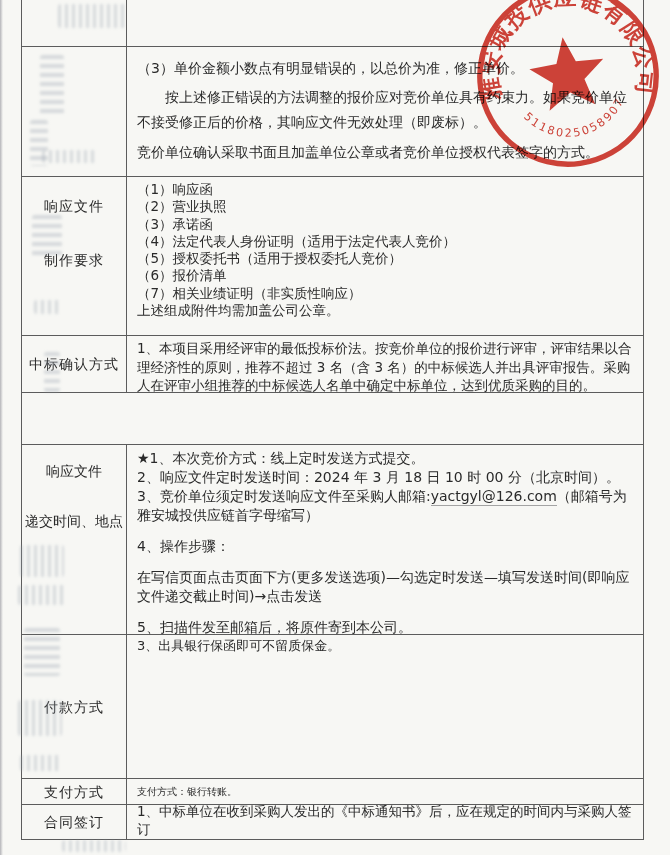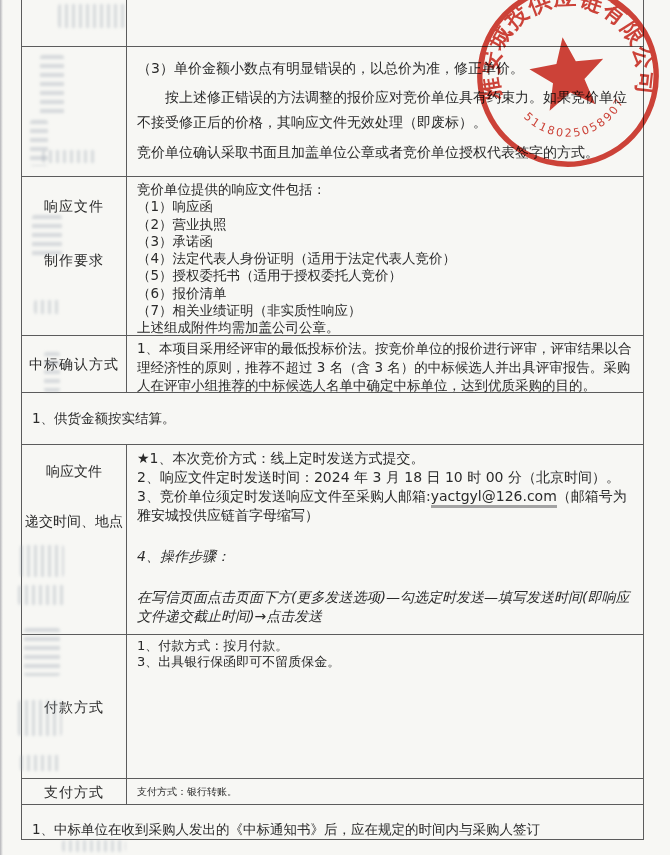--- a/index.html
+++ b/index.html
@@ -34,31 +34,31 @@
   
   .rC{height:57px;}
   .rC .ccell{font-size:13.5px;line-height:18.5px;padding-top:3px;}
   
   .rD{height:52px;}
   .rD .ccell{font-size:13.5px;display:flex;align-items:center;}
   
   .rE{height:190px;}
   .rE .lcell{justify-content:flex-start;padding-top:13px;line-height:26px;letter-spacing:0;}
   .rE .ccell{font-size:14px;line-height:19px;padding-top:4px;}
-  .rE .gap{margin-top:22px;font-style:italic;}
+  .rE .gap{margin-top:12px;}
   
   .rF{height:144px;}
   .rF .ccell{font-size:13px;line-height:15.8px;padding-top:3px;}
   
   .rG{height:26px;}
   .rG .ccell{font-size:10px;display:flex;align-items:center;}
   
   .rH{height:35px;}
   .rH .ccell{font-size:13.5px;display:flex;align-items:flex-end;}
-  .u{border-bottom:3px solid #a3a3a3;padding-bottom:1px;}
+  .u{border-bottom:1px solid #a3a3a3;padding-bottom:1px;}
   
   .stub{position:absolute;top:0;width:1px;height:46px;background:#5c5c5c;}
   
   .stamp{position:absolute;left:470px;top:-22px;width:196px;height:196px;
     transform:rotate(-8deg);mix-blend-mode:multiply;opacity:.92;}
   
   .ghost{position:absolute;opacity:.35;filter:blur(1.4px);border-radius:3px;}
   .gh{background:repeating-linear-gradient(90deg,#98a2ae 0 3px,transparent 3px 7px);}
   .gv{background:repeating-linear-gradient(180deg,#98a2ae 0 4px,transparent 4px 9px);}
 </style>
@@ -81,21 +81,20 @@
       <p class="p3">竞价单位确认采取书面且加盖单位公章或者竞价单位授权代表签字的方式。</p>
     </div>
   </div>
 
   <div class="trow rB">
     <div class="lcell">
       <span>响应文件</span>
       <span>制作要求</span>
     </div>
     <div class="ccell">
-      <p>竞价单位提供的响应文件包括：</p>
       <p>（1）响应函</p>
       <p>（2）营业执照</p>
       <p>（3）承诺函</p>
       <p>（4）法定代表人身份证明（适用于法定代表人竞价）</p>
       <p>（5）授权委托书（适用于授权委托人竞价）</p>
       <p>（6）报价清单</p>
       <p>（7）相关业绩证明（非实质性响应）</p>
       <p>上述组成附件均需加盖公司公章。</p>
     </div>
   </div>
@@ -103,23 +102,20 @@
   <div class="trow rC">
     <div class="lcell">
       <span>中标确认方式</span>
     </div>
     <div class="ccell">
       <p>1、本项目采用经评审的最低投标价法。按竞价单位的报价进行评审，评审结果以合理经济性的原则，推荐不超过 3 名（含 3 名）的中标候选人并出具评审报告。采购人在评审小组推荐的中标候选人名单中确定中标单位，达到优质采购的目的。</p>
     </div>
   </div>
 
   <div class="trow rD">
-    <div class="ccell">
-      <p>1、供货金额按实结算。</p>
-    </div>
   </div>
 
   <div class="trow rE">
     <div class="lcell">
       <span>响应文件</span>
       <span>递交时间、地点</span>
     </div>
     <div class="ccell">
       <p>★1、本次竞价方式：线上定时发送方式提交。</p>
       <p>2、响应文件定时发送时间：2024 年 3 月 18 日 10 时 00 分（北京时间）。</p>
@@ -129,35 +125,37 @@
       <p class="gap">5、扫描件发至邮箱后，将原件寄到本公司。</p>
       <p class="gap">邮寄地点：雅安城投供应链有限公司（雅安市雨城区北环东路 100 号 ）</p>
     </div>
   </div>
 
   <div class="trow rF">
     <div class="lcell">
       <span>付款方式</span>
     </div>
     <div class="ccell">
-      <p>1、付款方式：按月付款。</p>
       <p>3、出具银行保函即可不留质保金。</p>
     </div>
   </div>
 
   <div class="trow rG">
     <div class="lcell">
       <span>支付方式</span>
     </div>
     <div class="ccell">
       <p>支付方式：银行转账。</p>
     </div>
   </div>
 
   <div class="trow rH">
+    <div class="lcell">
+      <span>合同签订</span>
+    </div>
     <div class="ccell">
       <p>1、中标单位在收到采购人发出的《中标通知书》后，应在规定的时间内与采购人签订</p>
     </div>
   </div>
 
 </div>
 
 <svg class="stamp" viewBox="0 0 200 200">
   <circle cx="100" cy="100" r="90" fill="none" stroke="#cf3429" stroke-width="5.5"></circle>
   <polygon fill="#cf3429" points="100,60 110,86.2 138,87.6 116.2,105.3 123.5,132.4 100,117 76.5,132.4 83.8,105.3 62,87.6 90,86.2"></polygon>

